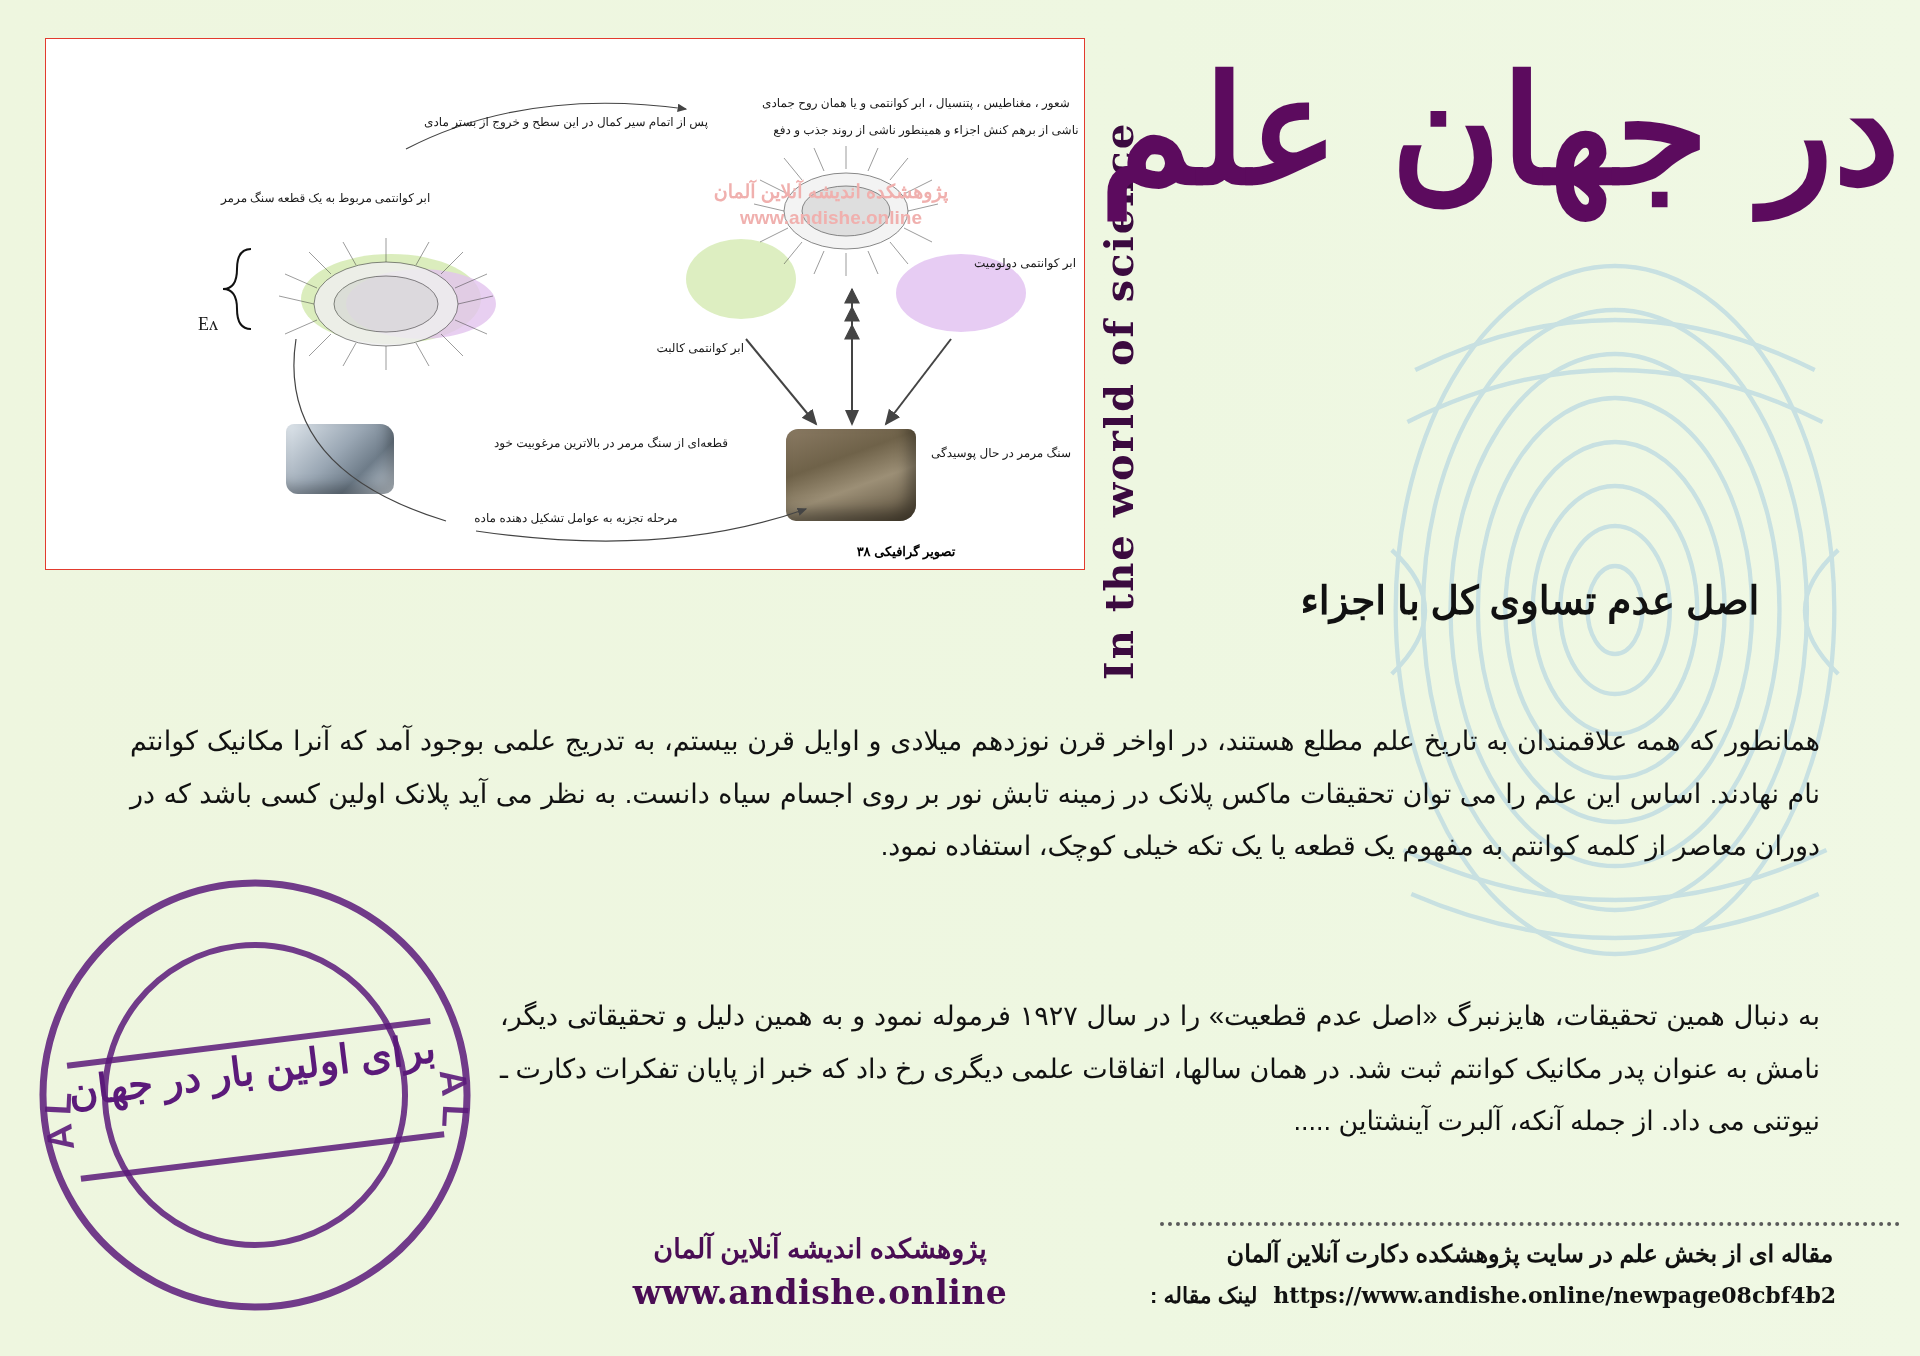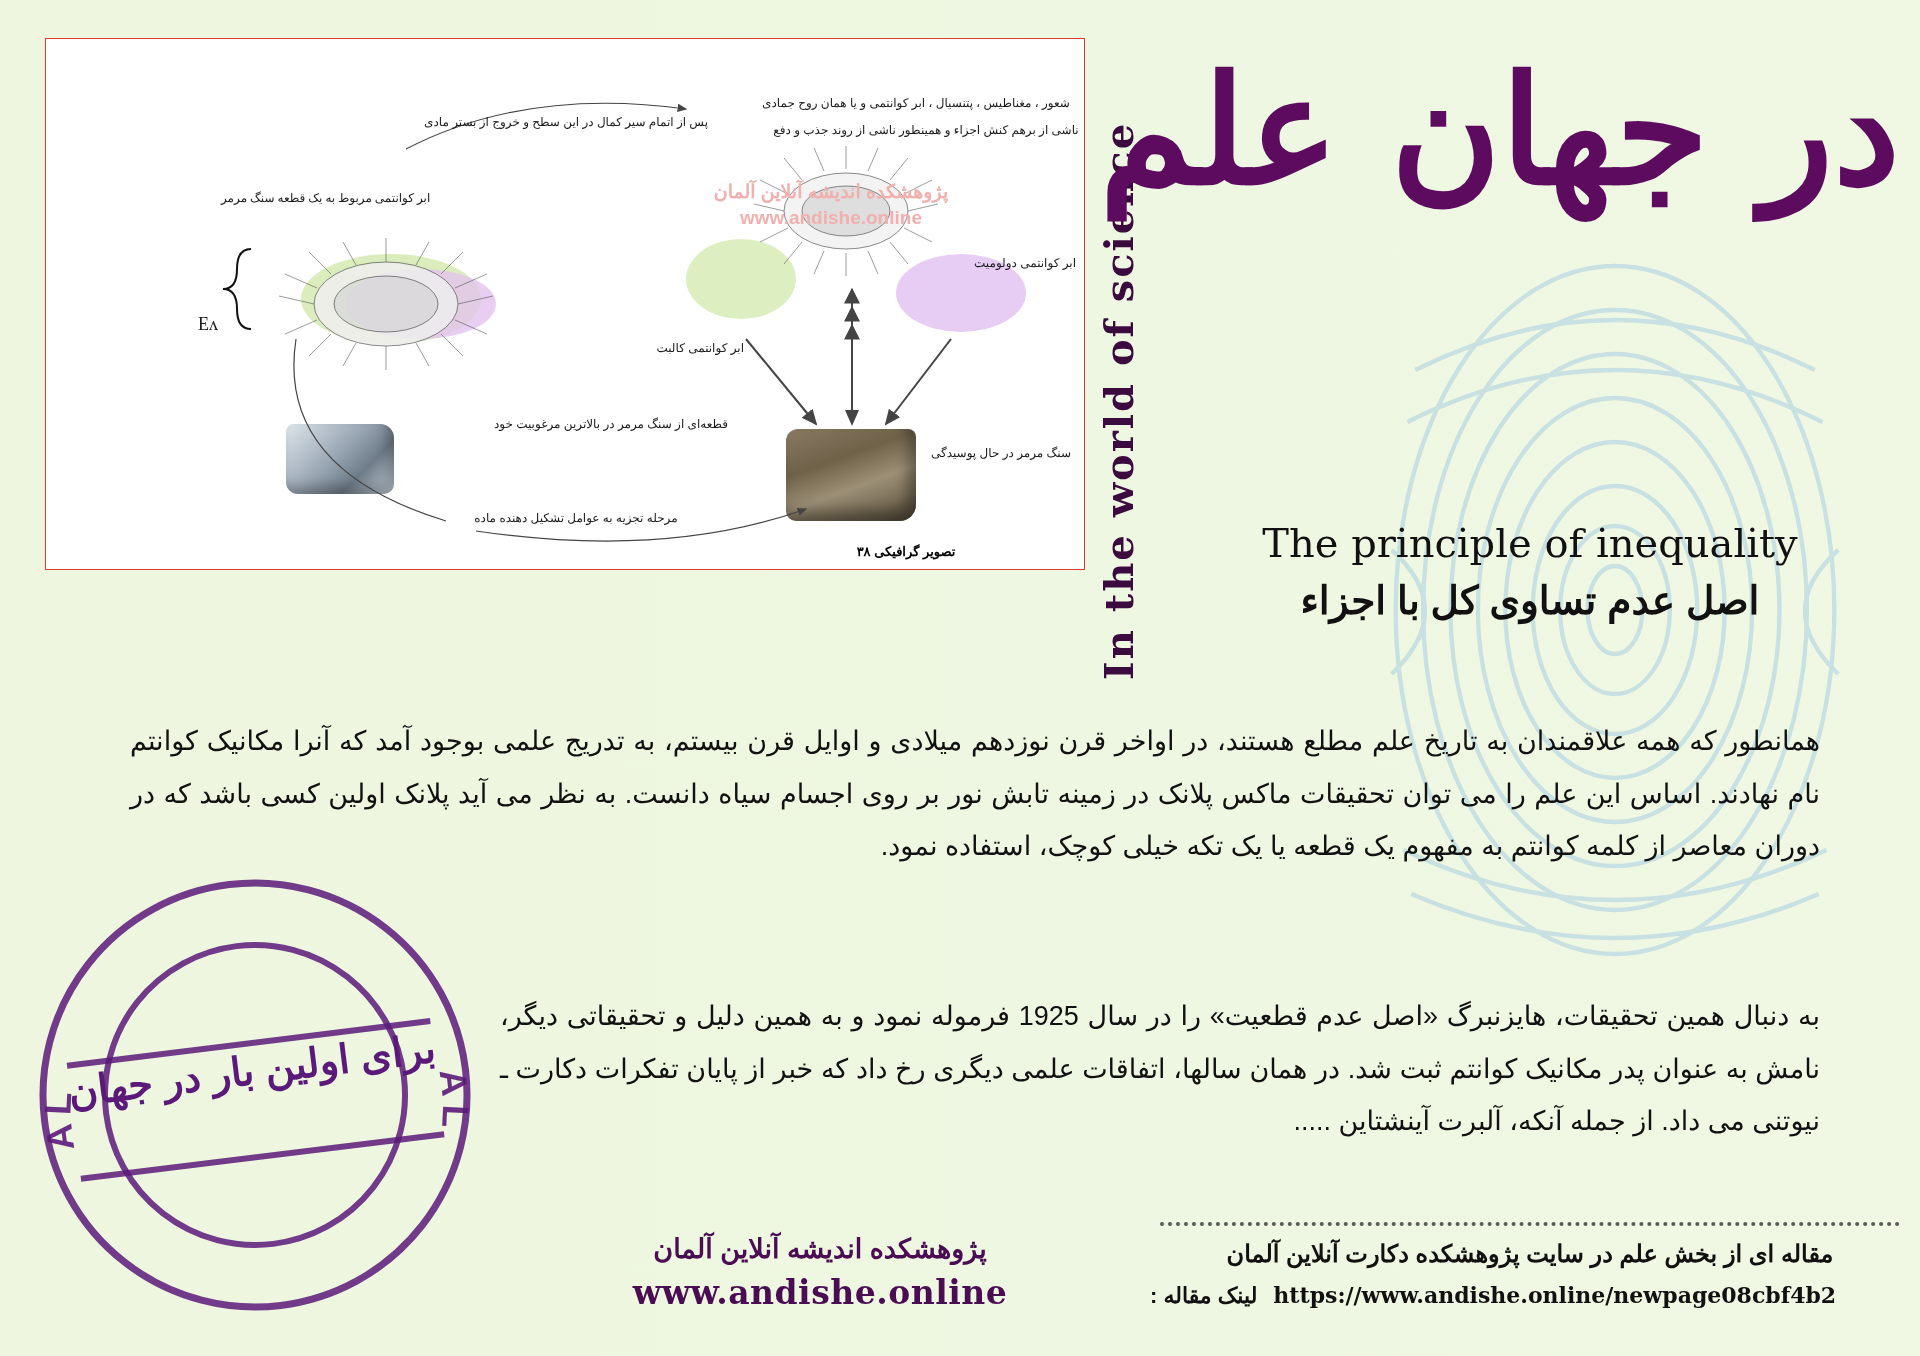--- a/index.html
+++ b/index.html
@@ -336,40 +336,39 @@
 
     <div class="lbl" style="left:132px; top:272px; width:60px; font-size:18px; font-family:Liberation Serif, serif;">Eʌ</div>
 
     <div class="lbl" style="left:690px; top:55px; width:360px;">شعور ، مغناطیس ، پتنسیال ، ابر کوانتمی و یا همان روح جمادی</div>
     <div class="lbl" style="left:690px; top:82px; width:380px;">ناشی از برهم کنش اجزاء و همینطور ناشی از روند جذب و دفع</div>
     <div class="lbl" style="left:370px; top:74px; width:300px;">پس از اتمام سیر کمال در این سطح و خروج از بستر مادی</div>
     <div class="lbl" style="left:175px; top:150px; width:350px; text-align:left;font-family:Liberation Serif, serif;">ابر کوانتمی مربوط به یک قطعه سنگ مرمر</div>
     <div class="lbl" style="left:538px; top:300px; width:160px;text-align:right;">ابر کوانتمی کالبت</div>
     <div class="lbl" style="left:900px; top:200px; width:130px; text-align:right;margin-top:15px;">ابر کوانتمی دولومیت</div>
     <div class="lbl" style="left:880px; top:405px; width:150px; text-align:center;">سنگ مرمر در حال پوسیدگی</div>
-    <div class="lbl" style="left:440px; top:376px; width:250px;">قطعه‌ای از سنگ مرمر در بالاترین مرغوبیت خود</div>
+    <div class="lbl" style="left:440px; top:395px; width:250px;">قطعه‌ای از سنگ مرمر در بالاترین مرغوبیت خود</div>
     <div class="lbl" style="left:380px; top:470px; width:300px;">مرحله تجزیه به عوامل تشکیل دهنده ماده</div>
 
     <div class="watermark" style="left:620px; top:140px; width:330px;">
       <div>پژوهشکده اندیشه آنلاین آلمان</div>
       <div>www.andishe.online</div>
     </div>
 
     <div class="caption-num" style="left:770px; top:505px; width:180px; text-align:center;">تصویر گرافیکی ۳۸</div>
   </div>
 
   <div id="vertical-title">In the world of science</div>
 
   <div id="logo-script">در جهان علم</div>
 
-  <div id="title-en">The principle of inequality</div>
   <div id="title-fa">اصل عدم تساوی کل با اجزاء</div>
 
   <div class="body-par" id="par1">همانطور که همه علاقمندان به تاریخ علم مطلع هستند، در اواخر قرن نوزدهم میلادی و اوایل قرن بیستم، به تدریج علمی بوجود آمد که آنرا مکانیک کوانتم نام نهادند. اساس این علم را می توان تحقیقات ماکس پلانک در زمینه تابش نور بر روی اجسام سیاه دانست. به نظر می آید پلانک اولین کسی باشد که در دوران معاصر از کلمه کوانتم به مفهوم یک قطعه یا یک تکه خیلی کوچک، استفاده نمود.</div>
-  <div class="body-par" id="par2">به دنبال همین تحقیقات، هایزنبرگ «اصل عدم قطعیت» را در سال 1925 فرموله نمود و به همین دلیل و تحقیقاتی دیگر، نامش به عنوان پدر مکانیک کوانتم ثبت شد. در همان سالها، اتفاقات علمی دیگری رخ داد که خبر از پایان تفکرات دکارت ـ نیوتنی می داد. از جمله آنکه، آلبرت آینشتاین .....</div>
+  <div class="body-par" id="par2">به دنبال همین تحقیقات، هایزنبرگ «اصل عدم قطعیت» را در سال ۱۹۲۷ فرموله نمود و به همین دلیل و تحقیقاتی دیگر، نامش به عنوان پدر مکانیک کوانتم ثبت شد. در همان سالها، اتفاقات علمی دیگری رخ داد که خبر از پایان تفکرات دکارت ـ نیوتنی می داد. از جمله آنکه، آلبرت آینشتاین .....</div>
 
   <div id="stamp">
     <svg viewBox="0 0 490 460" style="position:absolute; inset:0;">
       <defs>
         <path id="circleTop" d="M 245,245 m -186,0 a 186,186 0 1,1 372,0" fill="none"></path>
         <path id="circleBot" d="M 245,245 m 186,0 a 186,186 0 1,1 -372,0" fill="none"></path>
       </defs>
       <circle cx="245" cy="230" r="212" fill="none" stroke="#5b1a7a" stroke-width="7" opacity=".85"></circle>
       <circle cx="245" cy="230" r="150" fill="none" stroke="#5b1a7a" stroke-width="6" opacity=".85"></circle>
       <line x1="62" y1="178" x2="428" y2="178" stroke="#5b1a7a" stroke-width="6" opacity=".85"></line>

